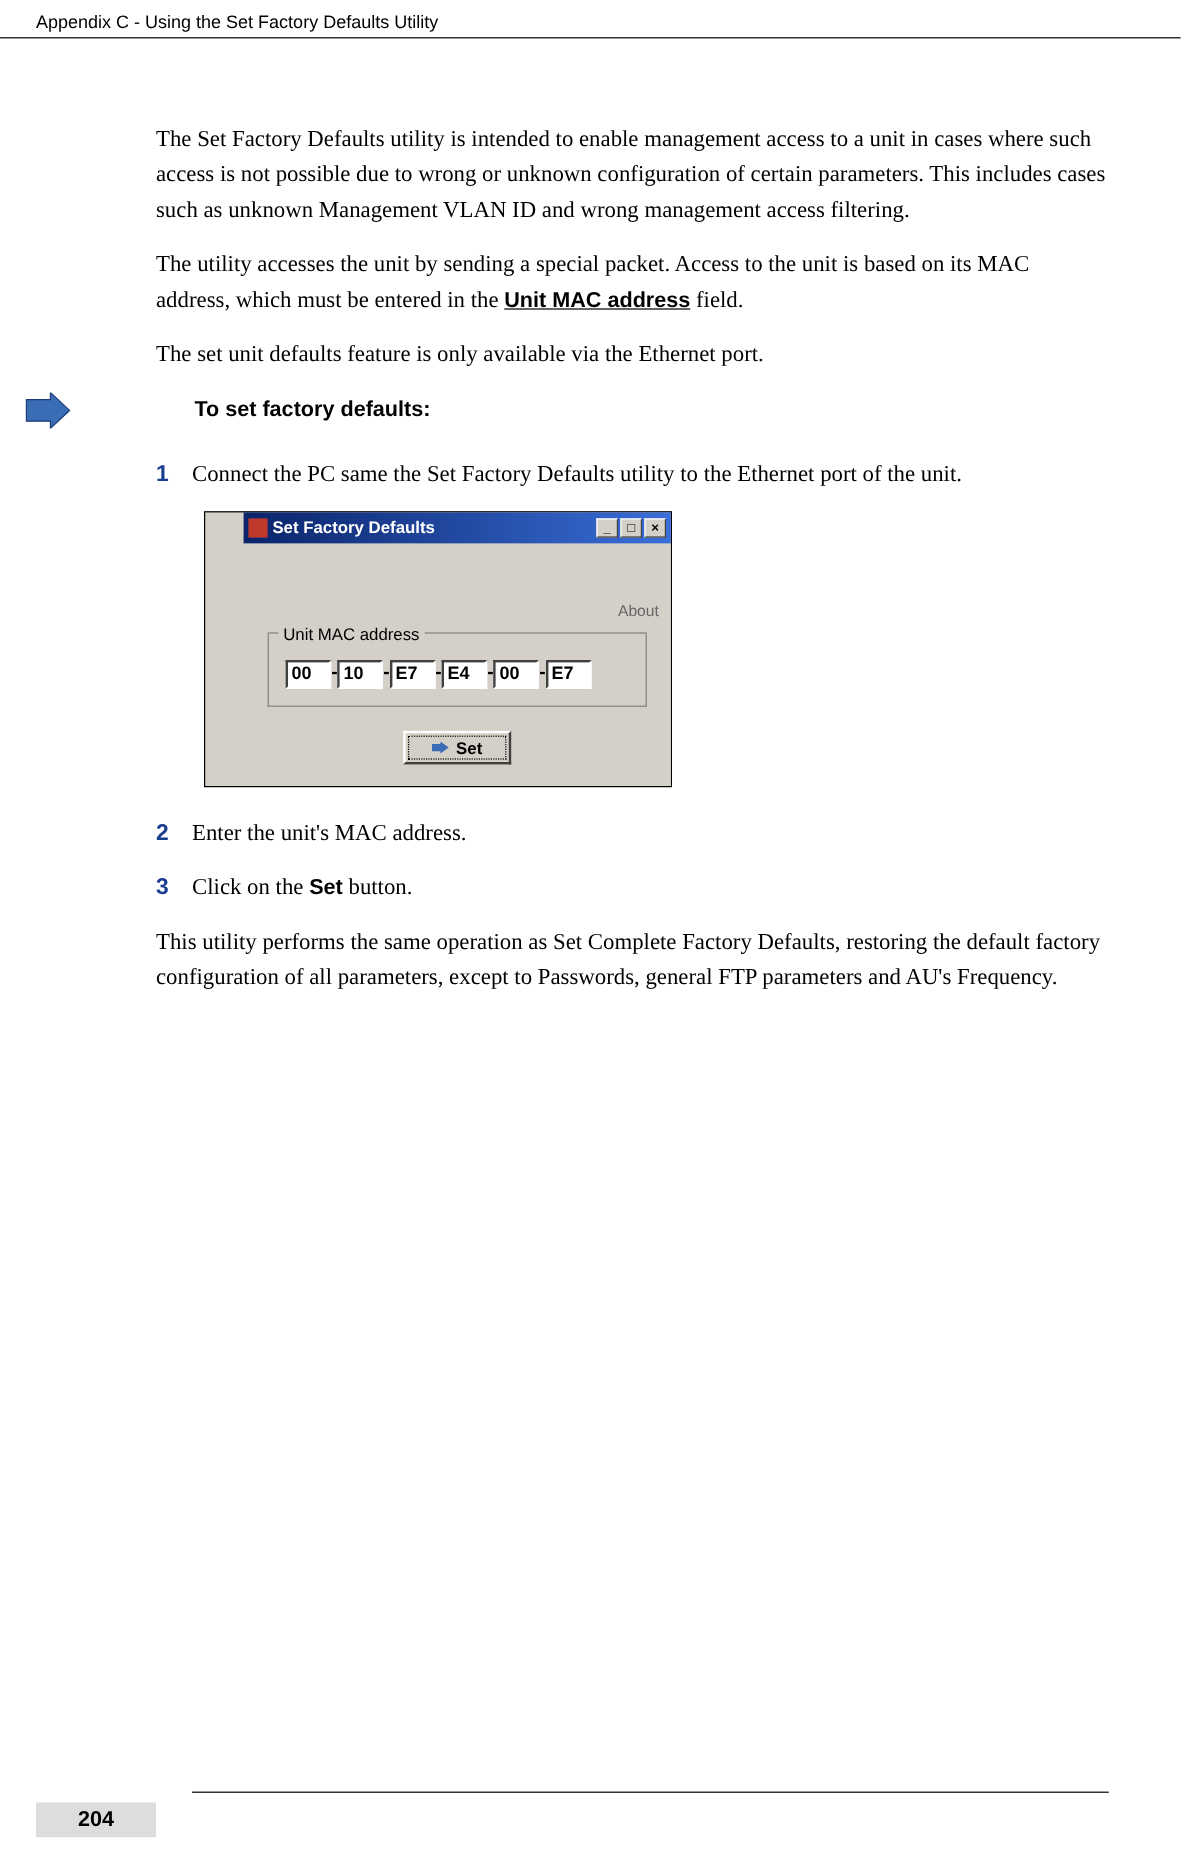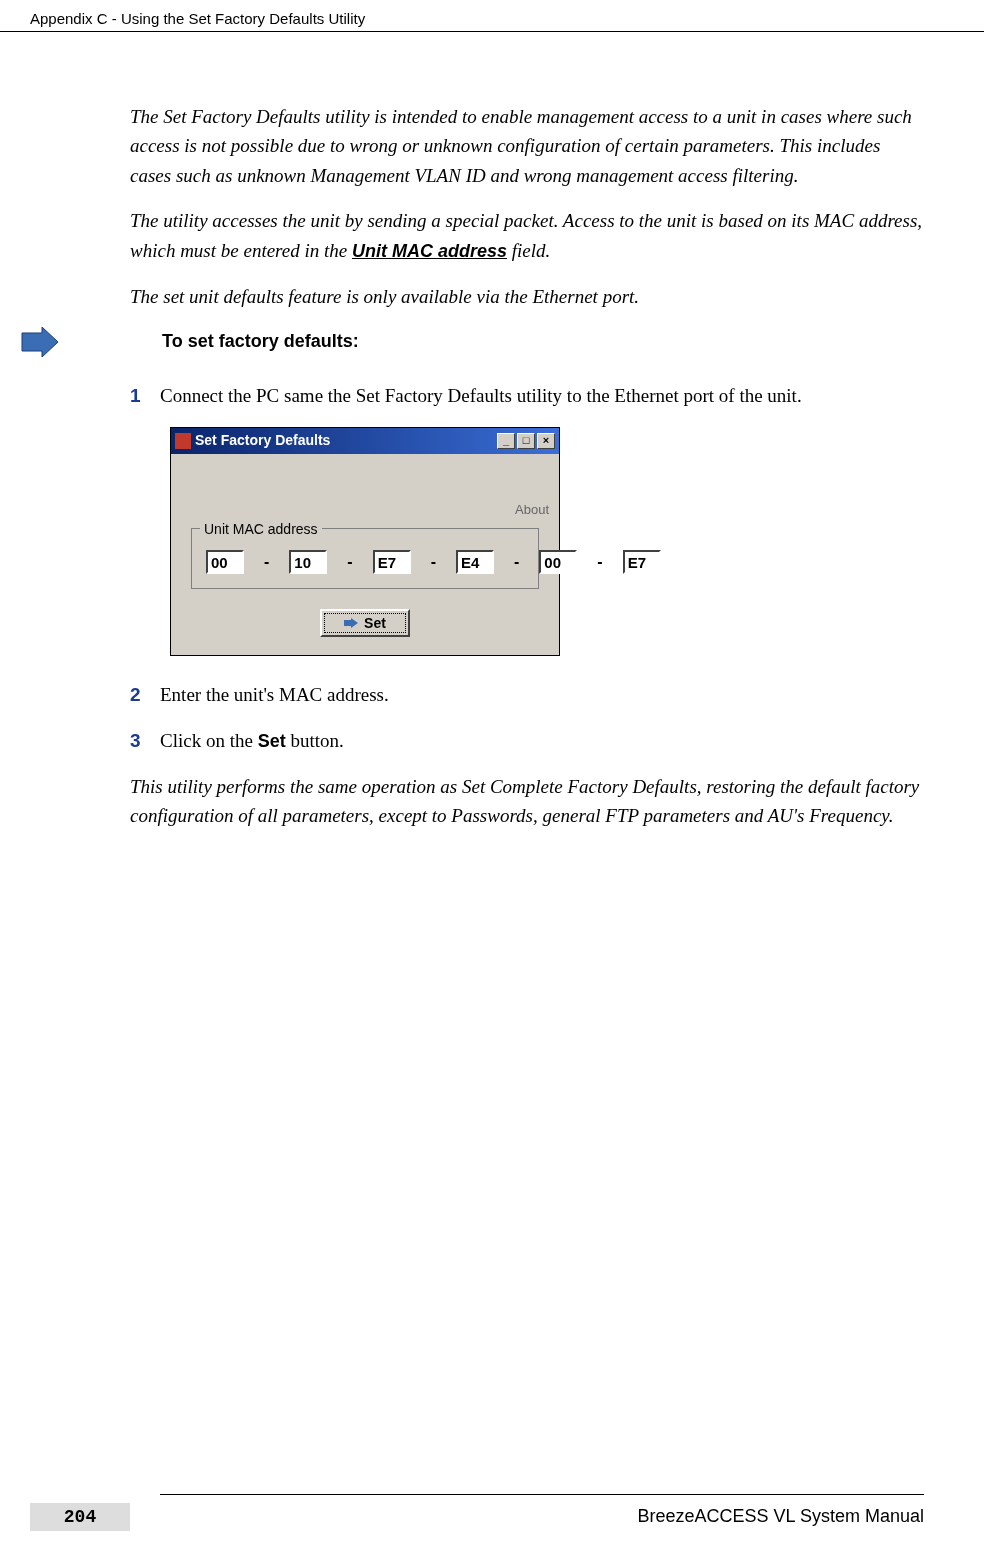--- a/index.html
+++ b/index.html
@@ -17,21 +17,20 @@
       border-bottom: 1.5px solid #000;
       font-family: Arial, Helvetica, sans-serif;
       font-size: 15px;
     }
     .content {
       padding: 70px 60px 0 130px;
       line-height: 1.55;
     }
     .para {
       margin-bottom: 16px;
-      font-style: italic;
     }
     .bold-inline { font-weight: bold; font-family: Arial, Helvetica, sans-serif; font-size: 18px;}
     .underline { text-decoration: underline; }
     .procedure-row {
       display: flex;
       align-items: center;
       margin: 6px 0 24px -110px;
     }
     .arrow-icon {
       width: 40px;
@@ -56,20 +55,21 @@
       flex-shrink: 0;
     }
     .step-text { flex: 1; }
     .screenshot {
       margin: 8px 0 24px 40px;
       width: 390px;
     }
     .win-outer {
       border: 1px solid #000;
       background: #d4d0c8;
+      padding-left: 32px;
     }
     .titlebar {
       background: linear-gradient(to right, #0a246a, #3a6ed8);
       color: #fff;
       display: flex;
       align-items: center;
       height: 26px;
       padding: 0 4px;
       font-family: Tahoma, Arial, sans-serif;
       font-size: 14px;
@@ -128,21 +128,21 @@
       top: -9px;
       left: 8px;
       background: #d4d0c8;
       padding: 0 4px;
       font-family: Tahoma, Arial, sans-serif;
       font-size: 14px;
     }
     .mac-row {
       display: flex;
       align-items: center;
-      gap: 20px;
+      gap: 0;
     }
     .mac-box {
       width: 38px;
       height: 24px;
       background: #fff;
       border: 2px solid;
       border-color: #404040 #fff #fff #404040;
       font-family: Arial, sans-serif;
       font-size: 15px;
       font-weight: bold;
@@ -184,21 +184,21 @@
       margin-bottom: 8px;
     }
     .footer-row {
       display: flex;
       align-items: baseline;
     }
     .page-block {
       width: 100px;
       background: #ddd;
       text-align: center;
-      font-family: Liberation Mono, monospace;
+      font-family: Liberation Sans, sans-serif;
       font-weight: bold;
       font-size: 18px;
       padding: 4px 0;
       margin-right: 30px;
     }
     .footer-text {
       flex: 1;
       text-align: right;
       font-family: Arial, Helvetica, sans-serif;
       font-size: 18px;
@@ -287,15 +287,14 @@
   </div>
 
   <p class="para">This utility performs the same operation as Set Complete Factory Defaults, restoring the default factory configuration of all parameters, except to Passwords, general FTP parameters and AU's Frequency.</p>
 
 </div>
 
 <div class="footer">
   <div class="footer-line"></div>
   <div class="footer-row">
     <div class="page-block">204</div>
-    <div class="footer-text">BreezeACCESS VL System Manual</div>
   </div>
 </div>
 
 </body></html>

